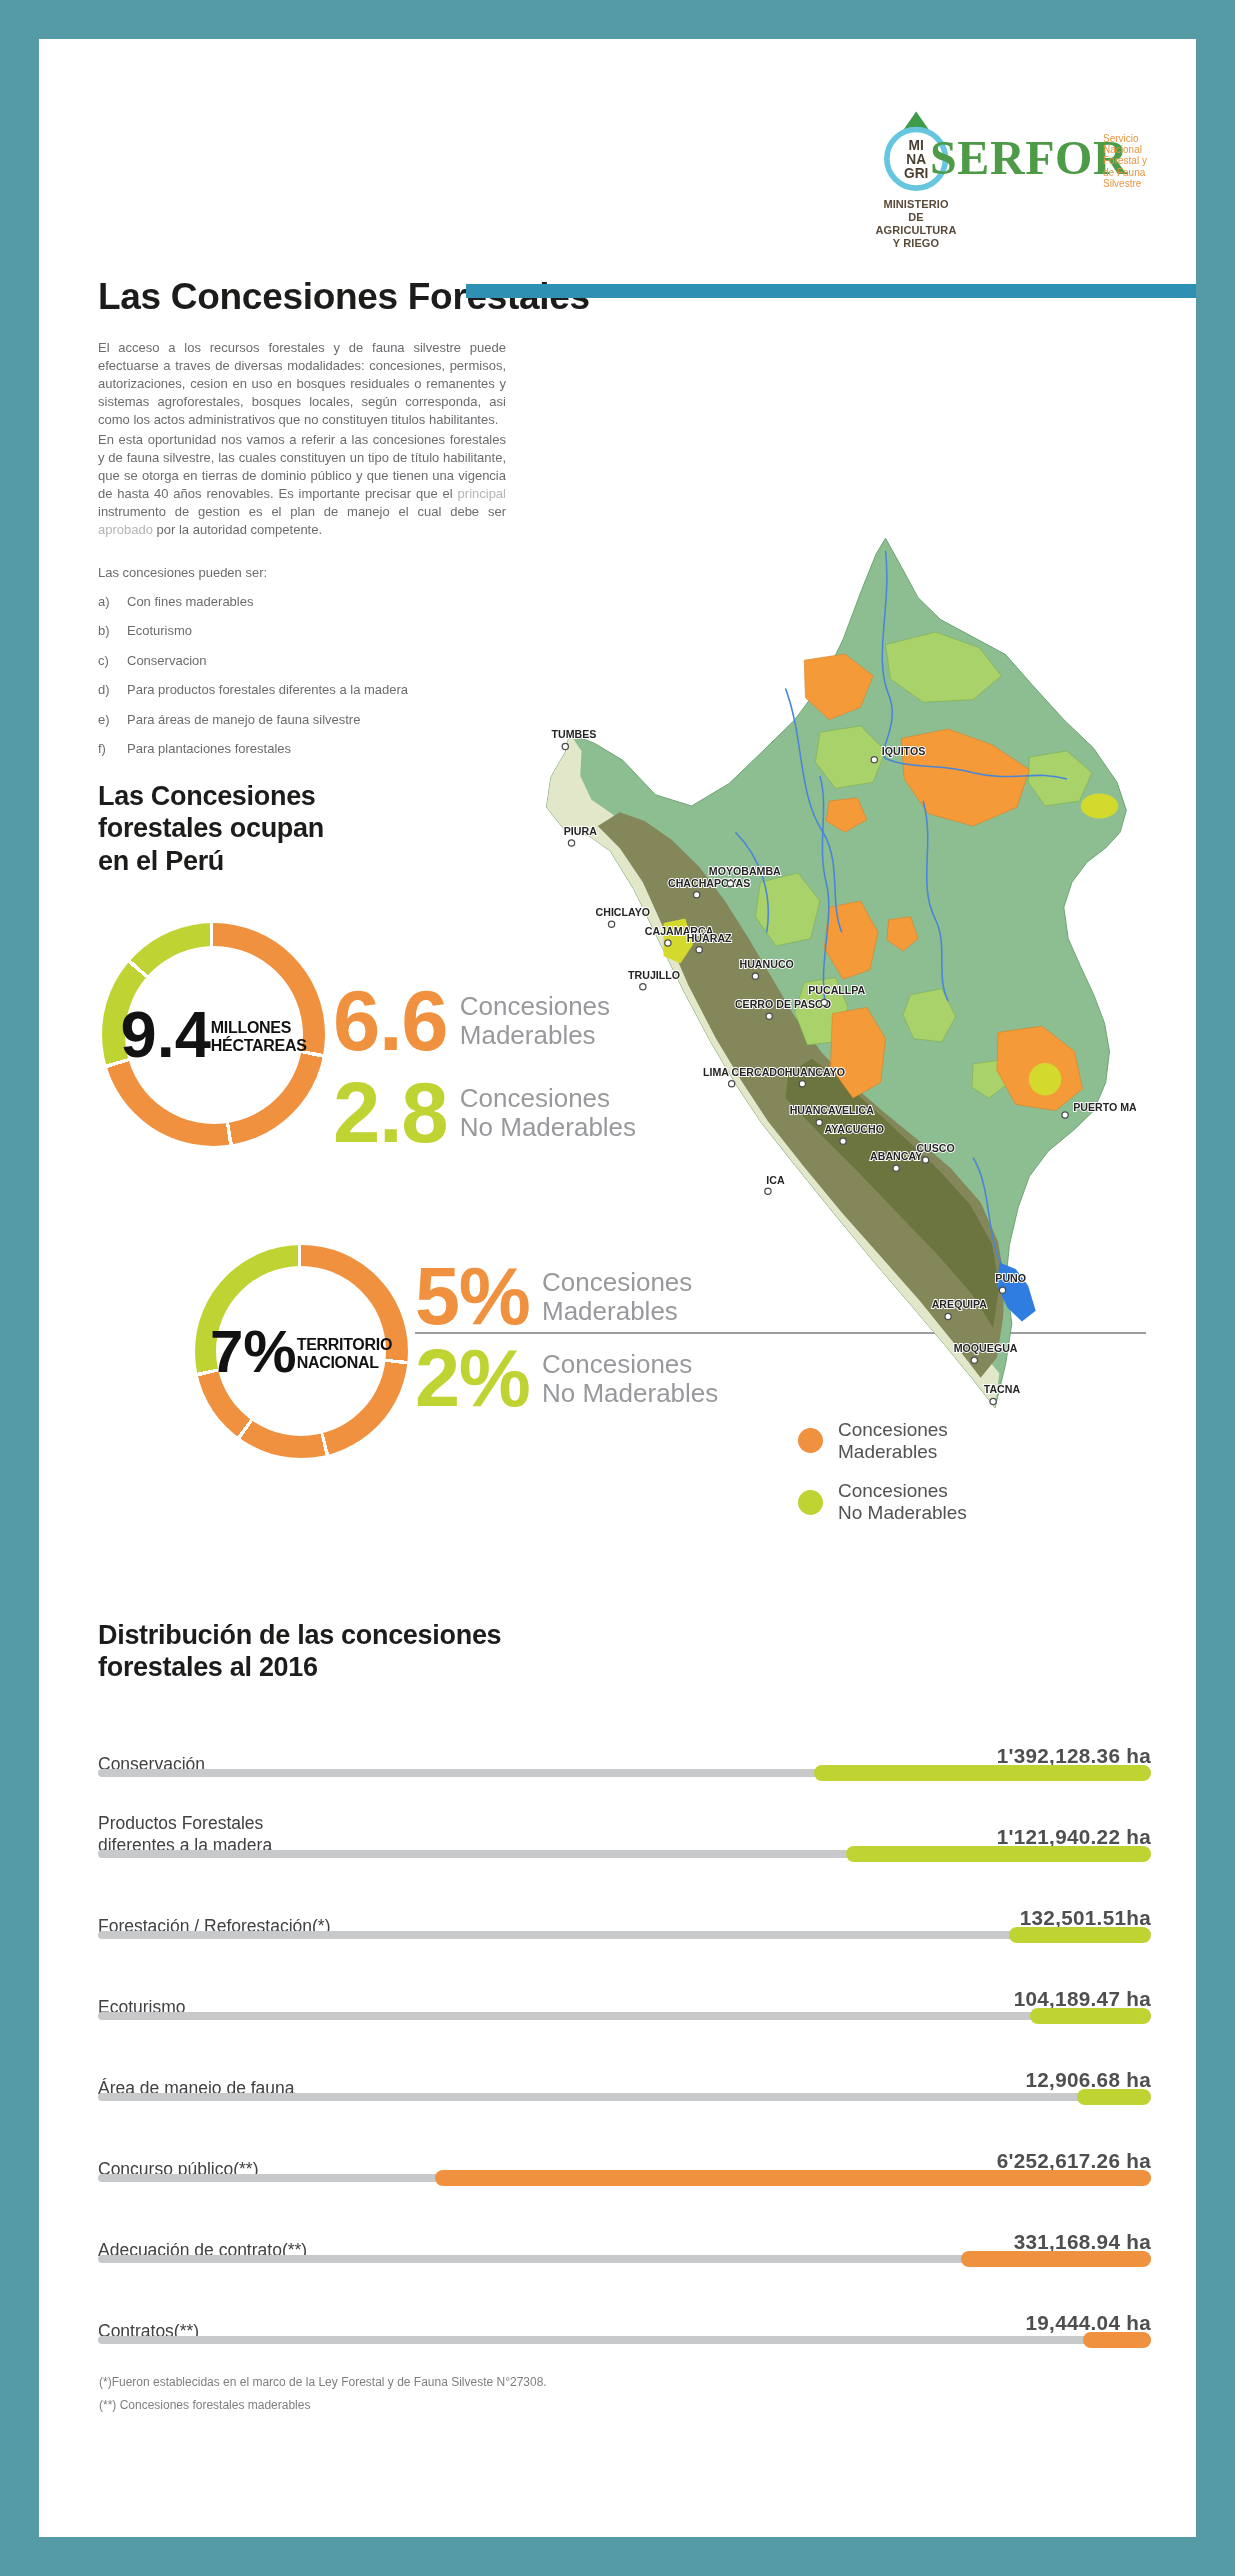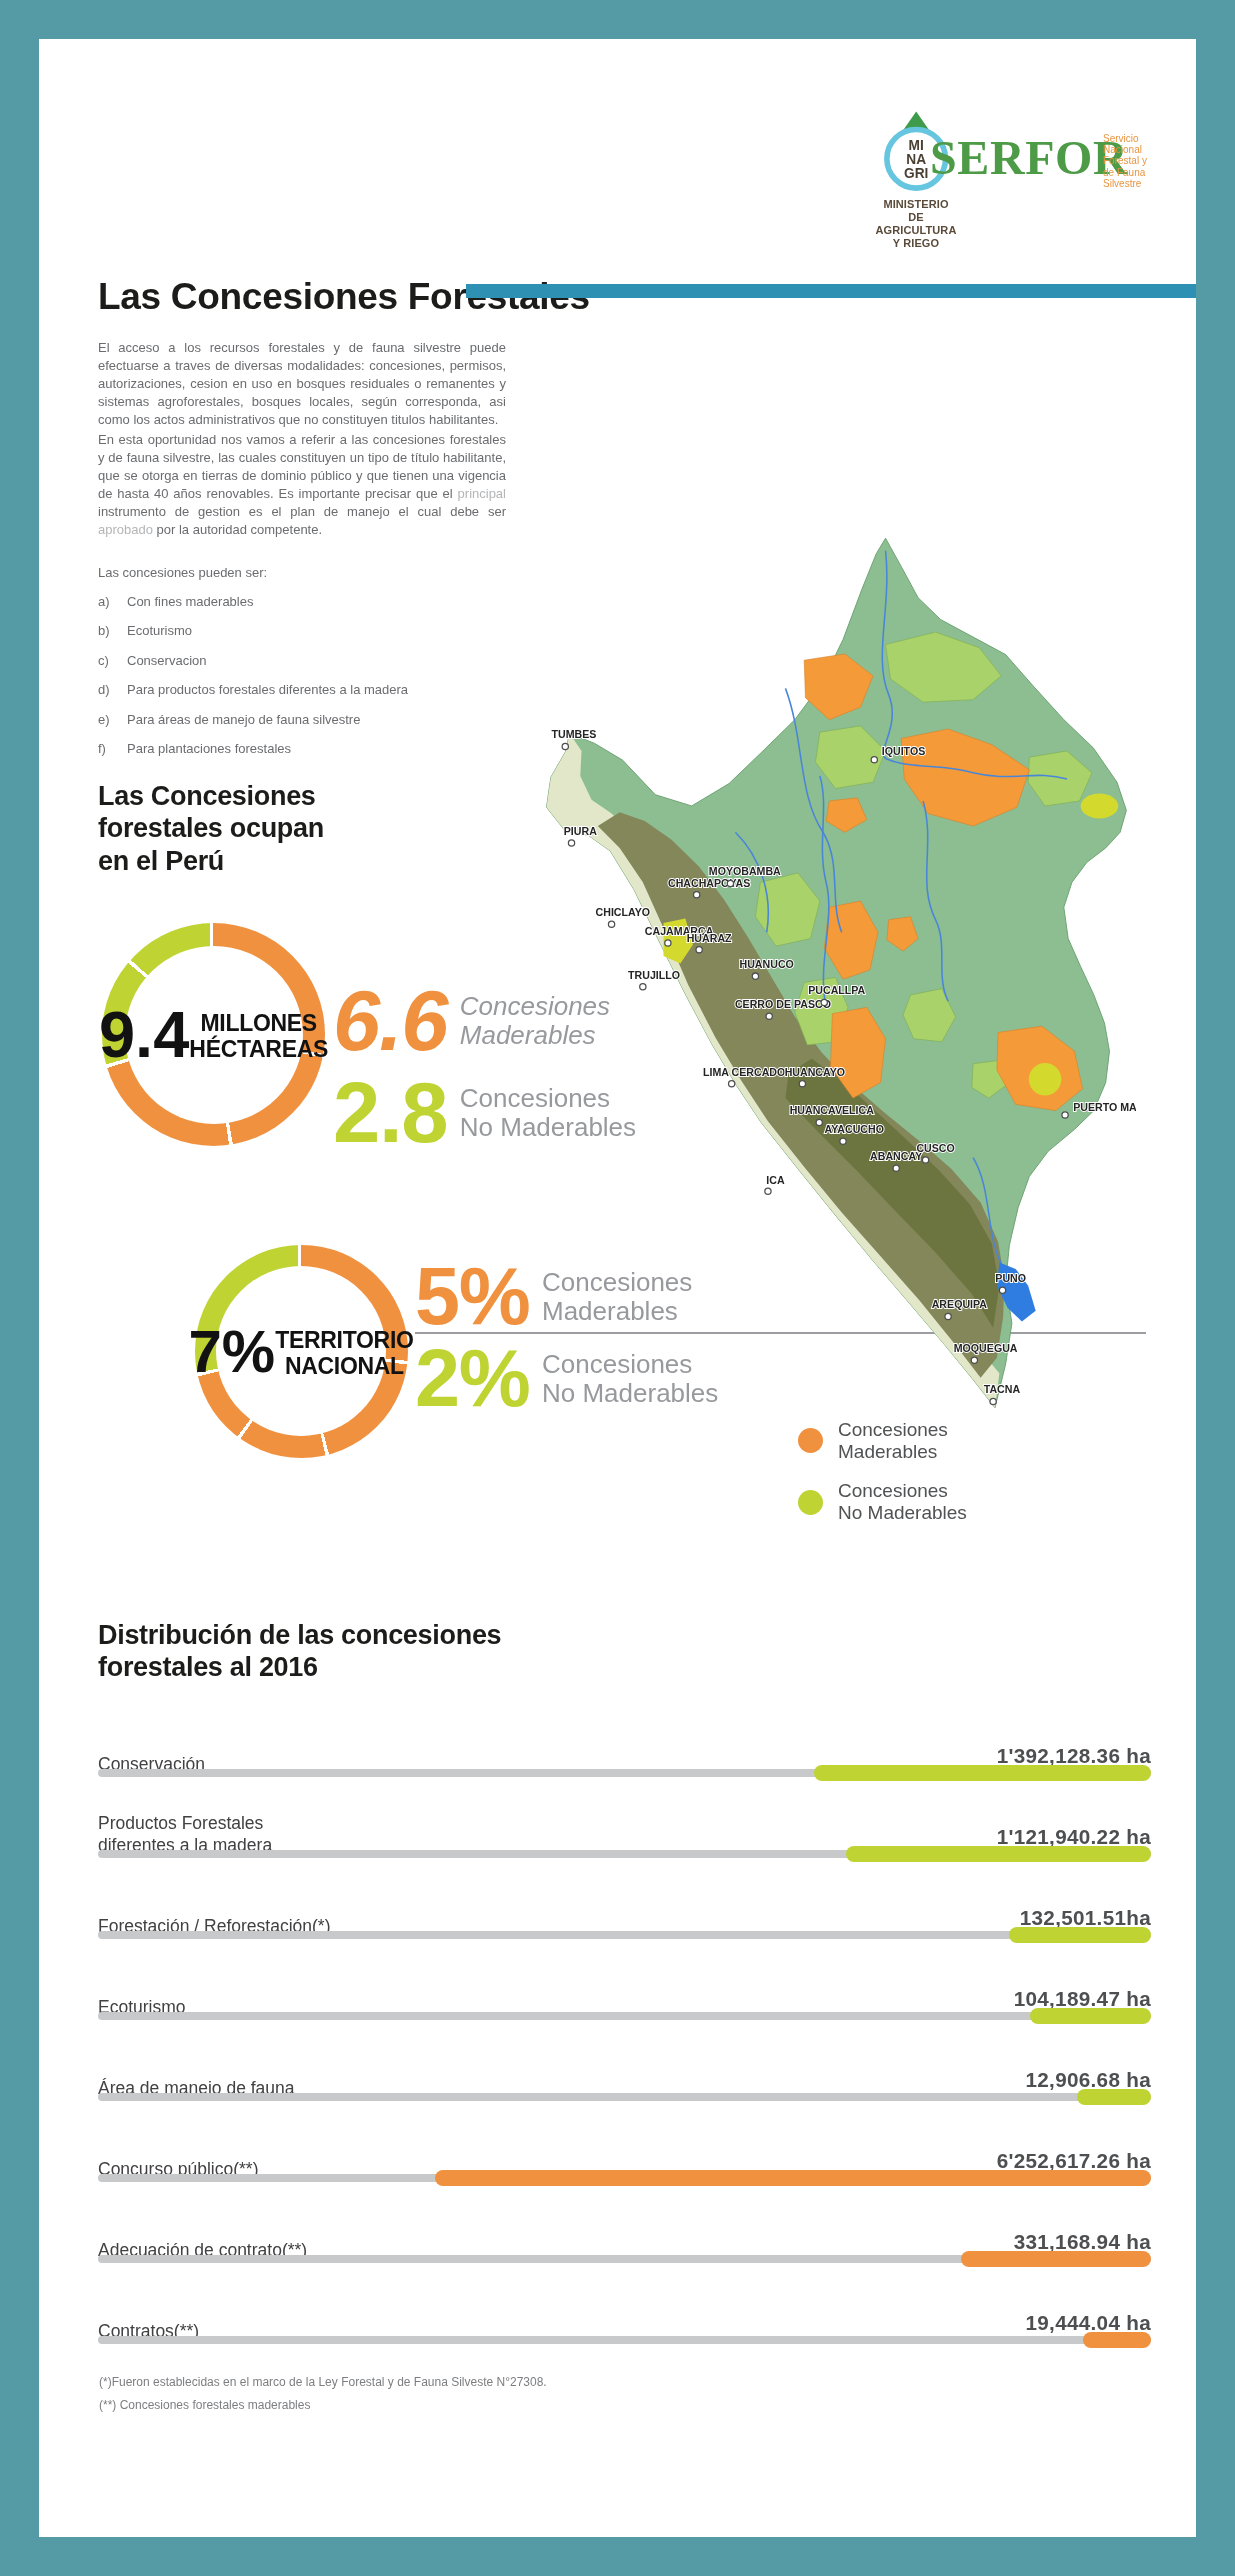--- a/index.html
+++ b/index.html
@@ -76,33 +76,33 @@
       #f0913f 0deg 95deg, #fff 95deg 97deg,
       #f0913f 97deg 165deg, #fff 165deg 167deg,
       #f0913f 167deg 215deg, #fff 215deg 217deg,
       #f0913f 217deg 256.5deg, #fff 256.5deg 258.5deg,
       #bfd332 258.5deg 358deg, #fff 358deg 360deg);
   }
   .donut2 .hole{left:21px;top:21px;width:170px;height:170px;}
   .center-big{font-size:65px;font-weight:bold;color:#121212;line-height:.95;}
   .center-big2{font-size:60px;font-weight:bold;color:#121212;line-height:.95;}
   .center-label{
-    font-size:23px;font-weight:bold;color:#121212;line-height:1.12;
-    text-align:center;white-space:pre-line;margin-top:5px;letter-spacing:-0.3px;
+    font-size:16px;font-weight:bold;color:#121212;line-height:1.12;
+    text-align:left;white-space:pre-line;margin-top:5px;letter-spacing:-0.3px;
   }
   
   .stat-row{position:absolute;display:flex;align-items:center;}
   .stat-num{font-size:85px;font-weight:bold;line-height:1;letter-spacing:-1.3px;}
   .stat-num2{font-size:81px;font-weight:bold;line-height:1;letter-spacing:-1.3px;}
   .orange-txt{color:#f0913f;}
   .green-txt{color:#bfd332;}
   .stat-label{
     font-size:26px;color:#97999c;line-height:1.1;white-space:pre-line;margin-left:12.5px;
   }
-  .s1r1{left:294px;top:939px;font-style:italic;}
+  .s1r1{left:294px;top:939px;}
   .s1r2{left:294px;top:1031px;}
   .s2r1{left:376px;top:1217px;}
   .s2r2{left:376px;top:1299px;}
   .stats-divider{position:absolute;left:376px;top:1293px;width:731px;height:1.9px;background:#9b9da0;}
   
   .legend{position:absolute;left:759px;top:1380px;}
   .legend-item{display:flex;align-items:center;margin-bottom:17.5px;}
   .legend-dot{width:25px;height:25px;border-radius:50%;flex:0 0 25px;}
   .legend-text{font-size:19px;color:#515254;line-height:1.15;white-space:pre-line;margin-left:15px;}
   

